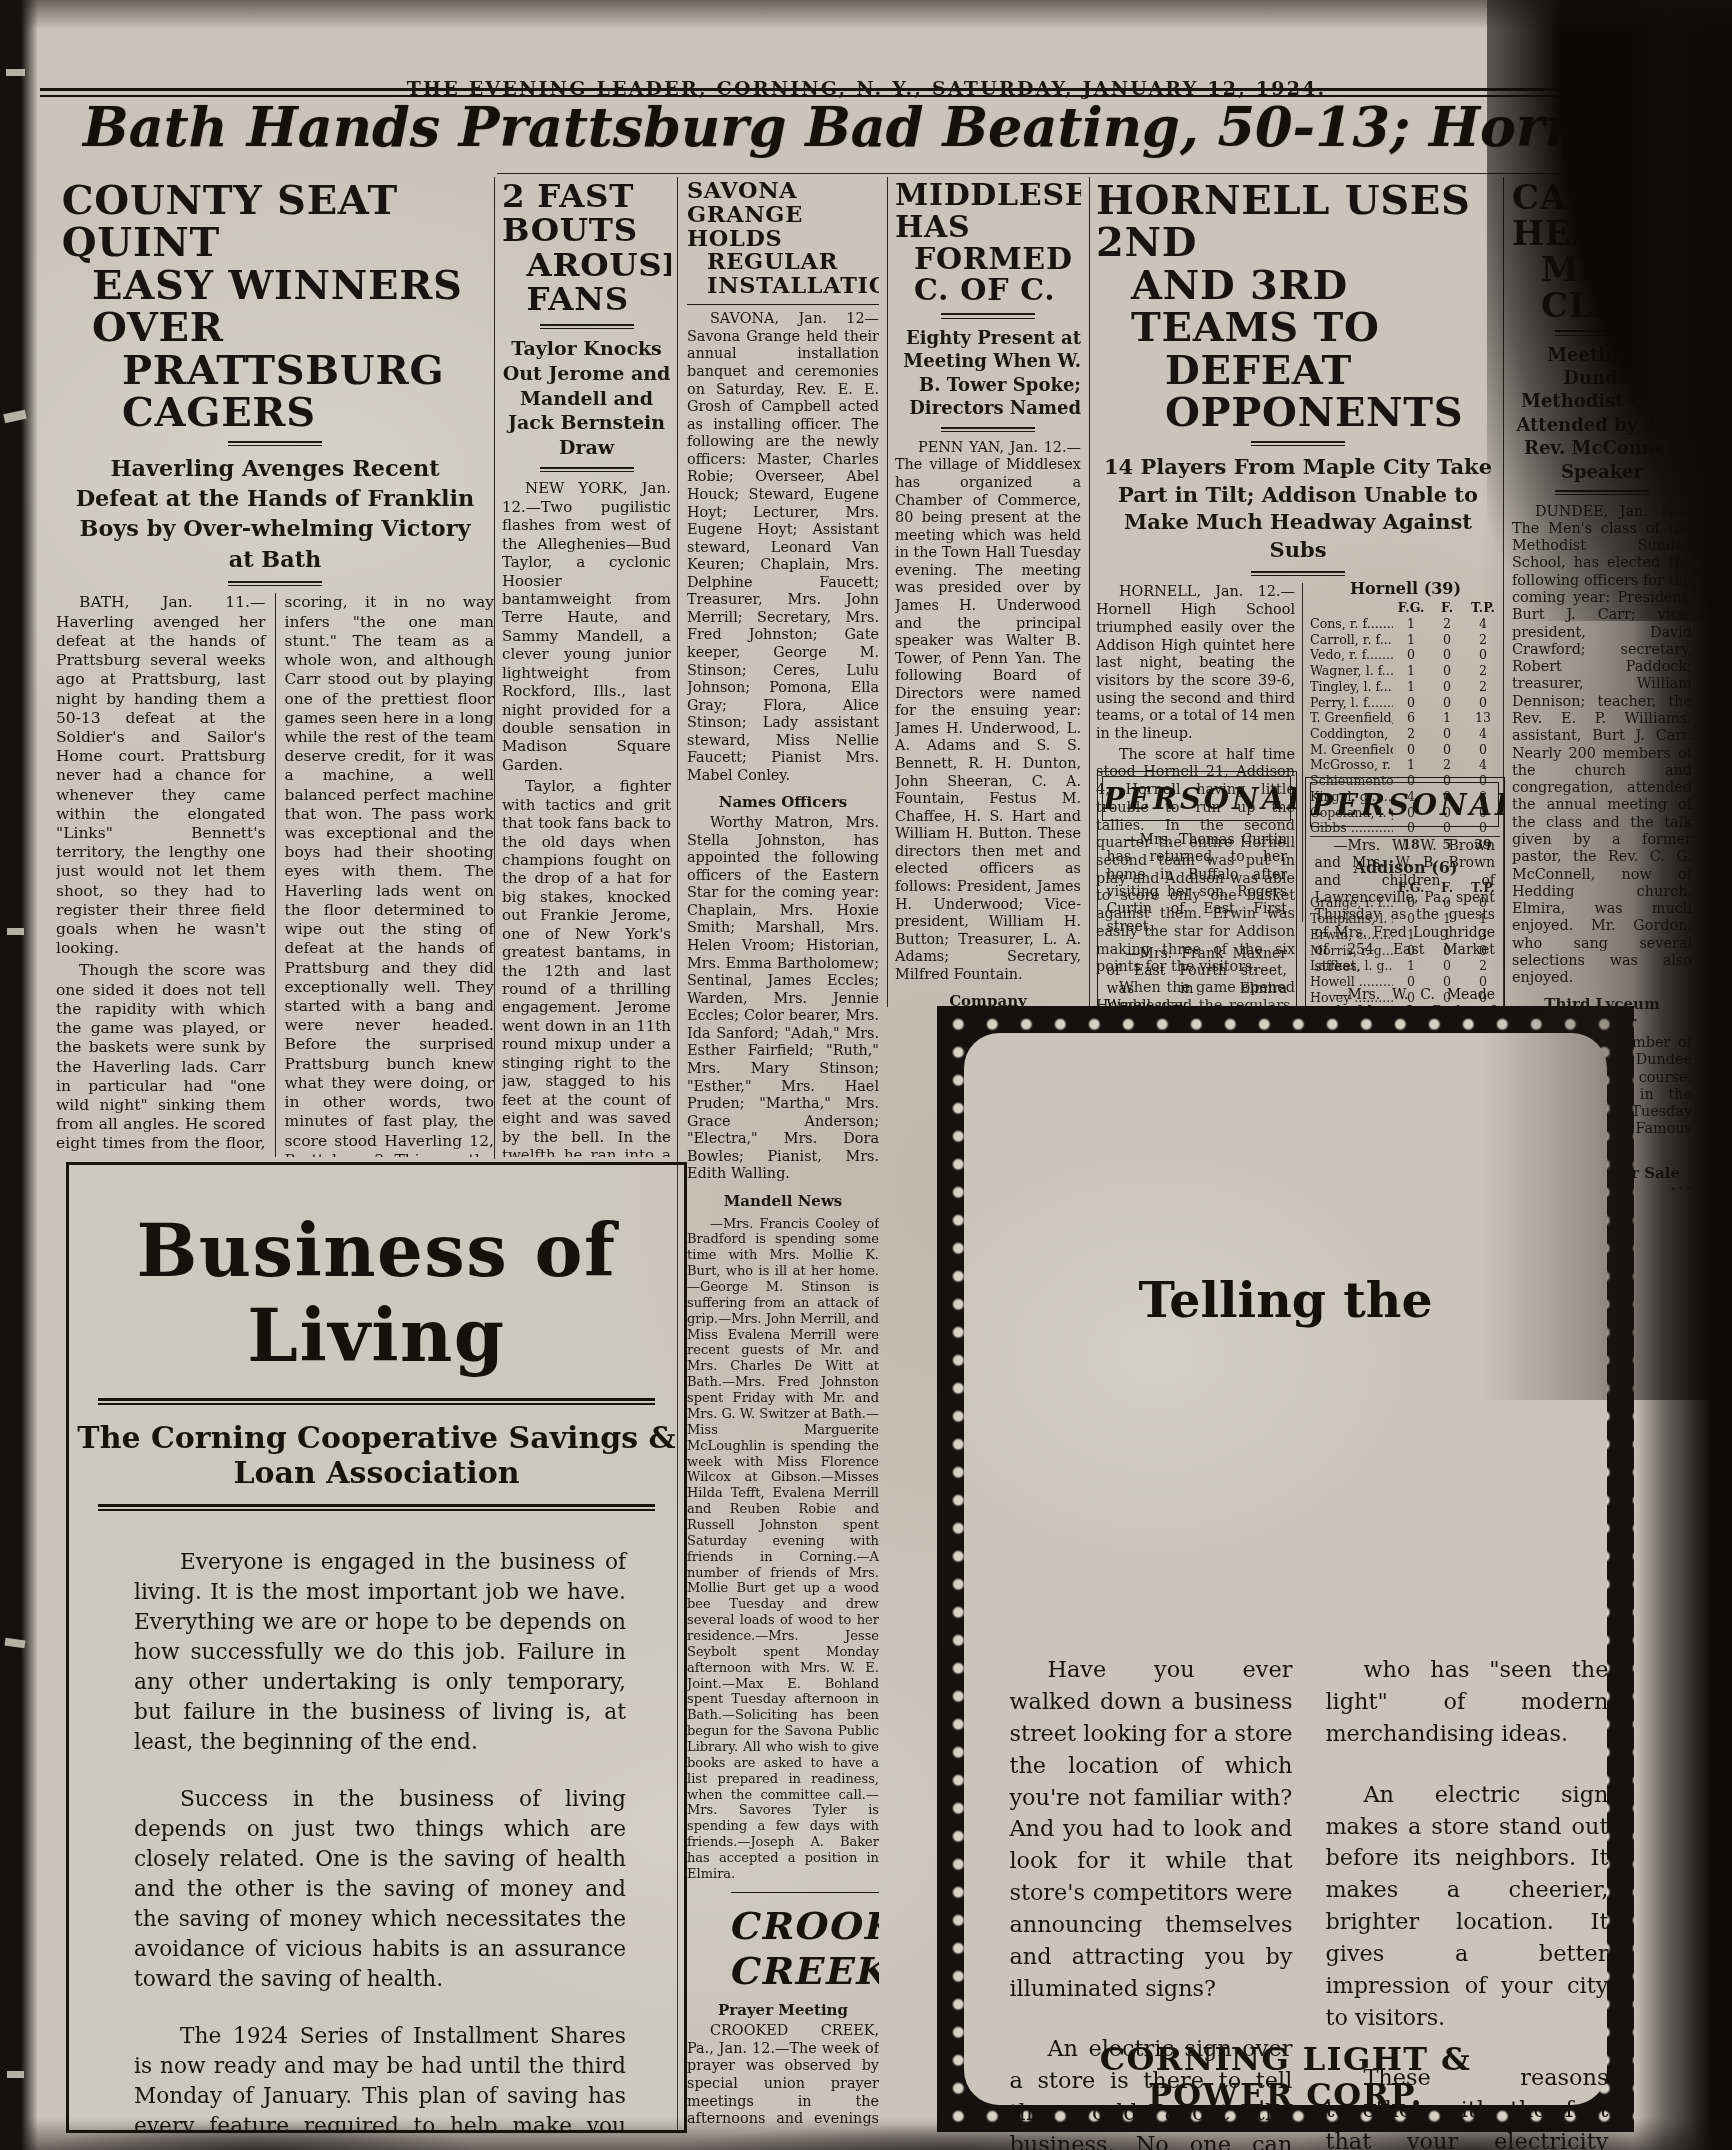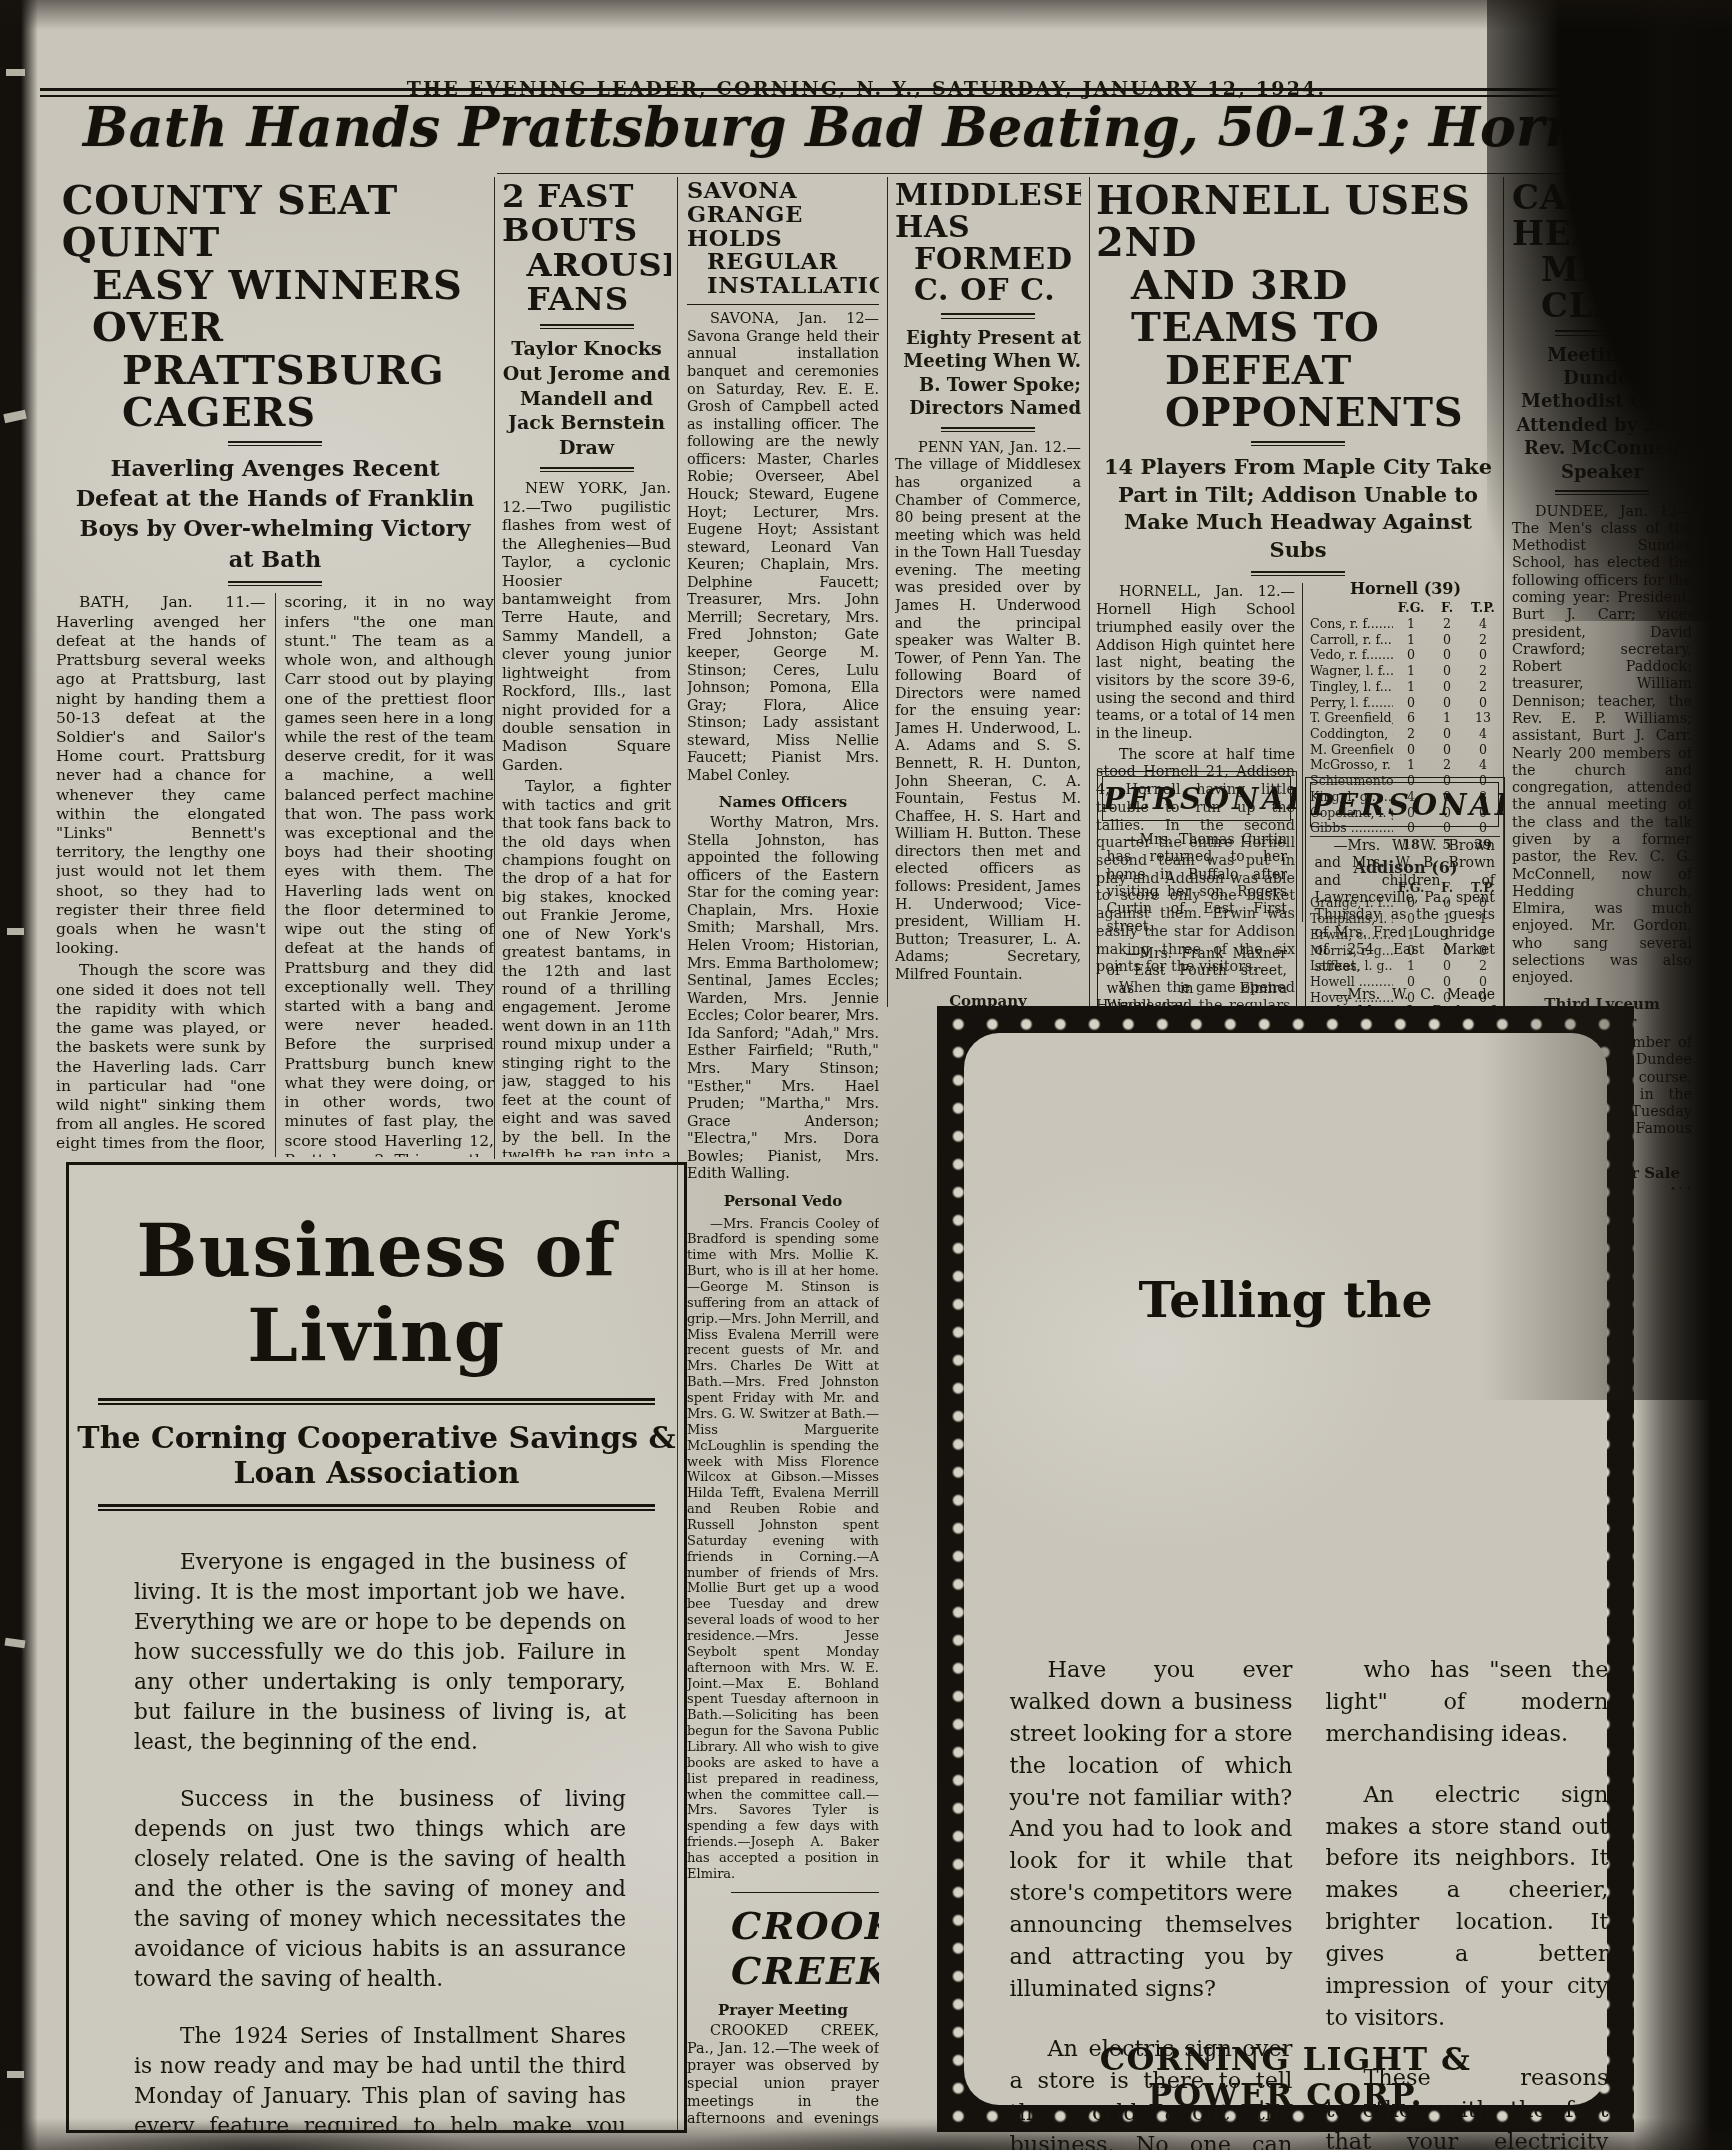--- a/index.html
+++ b/index.html
@@ -121,21 +121,21 @@
     <div class="headline" style="font-size:22.4px;">SAVONA GRANGE HOLDS</div>
     <div class="headline" style="font-size:22.4px;padding-left:20px;">REGULAR INSTALLATION</div>
     <div style="border-top:1.4px solid #1c1913;margin:5.8px 0;"></div>
     <div class="body-copy" style="font-size:14.4px;line-height:1.22;">
       <p>SAVONA, Jan. 12—Savona Grange held their annual installation banquet and ceremonies on Saturday, Rev. E. E. Grosh of Campbell acted as installing officer. The following are the newly officers: Master, Charles Robie; Overseer, Abel Houck; Steward, Eugene Hoyt; Lecturer, Mrs. Eugene Hoyt; Assistant steward, Leonard Van Keuren; Chaplain, Mrs. Delphine Faucett; Treasurer, Mrs. John Merrill; Secretary, Mrs. Fred Johnston; Gate keeper, George M. Stinson; Ceres, Lulu Johnson; Pomona, Ella Gray; Flora, Alice Stinson; Lady assistant steward, Miss Nellie Faucett; Pianist Mrs. Mabel Conley.</p>
     </div>
     <div class="sec-head">Names Officers</div>
     <div class="body-copy" style="font-size:14.4px;line-height:1.22;">
         <p>Worthy Matron, Mrs. Stella Johnston, has appointed the following officers of the Eastern Star for the coming year: Chaplain, Mrs. Hoxie Smith; Marshall, Mrs. Helen Vroom; Historian, Mrs. Emma Bartholomew; Sentinal, James Eccles; Warden, Mrs. Jennie Eccles; Color bearer, Mrs. Ida Sanford; "Adah," Mrs. Esther Fairfield; "Ruth," Mrs. Mary Stinson; "Esther," Mrs. Hael Pruden; "Martha," Mrs. Grace Anderson; "Electra," Mrs. Dora Bowles; Pianist, Mrs. Edith Walling.</p>
       </div>
-    <div class="sec-head">Personal Vedo</div>
+    <div class="sec-head">Mandell News</div>
     <div class="body-copy" style="font-size:13px;line-height:1.22;margin-top:6px;">
         <p>—Mrs. Francis Cooley of Bradford is spending some time with Mrs. Mollie K. Burt, who is ill at her home.—George M. Stinson is suffering from an attack of grip.—Mrs. John Merrill, and Miss Evalena Merrill were recent guests of Mr. and Mrs. Charles De Witt at Bath.—Mrs. Fred Johnston spent Friday with Mr. and Mrs. G. W. Switzer at Bath.—Miss Marguerite McLoughlin is spending the week with Miss Florence Wilcox at Gibson.—Misses Hilda Tefft, Evalena Merrill and Reuben Robie and Russell Johnston spent Saturday evening with friends in Corning.—A number of friends of Mrs. Mollie Burt get up a wood bee Tuesday and drew several loads of wood to her residence.—Mrs. Jesse Seybolt spent Monday afternoon with Mrs. W. E. Joint.—Max E. Bohland spent Tuesday afternoon in Bath.—Soliciting has been begun for the Savona Public Library. All who wish to give books are asked to have a list prepared in readiness, when the committee call.—Mrs. Savores Tyler is spending a few days with friends.—Joseph A. Baker has accepted a position in Elmira.</p>
       </div>
     <div class="big-sec" style="font-size:38px;margin-top:10px;border-top:1.4px solid #1c1913;padding-top:10px;margin-left:44px;">CROOKED CREEK</div>
     <div class="sec-head">Prayer Meeting</div>
     <div class="body-copy" style="font-size:14.4px;line-height:1.22;">
         <p>CROOKED CREEK, Pa., Jan. 12.—The week of prayer was observed by special union prayer meetings in the afternoons and evenings last week following the union watch night service.</p>
       </div>
 
   </div>

